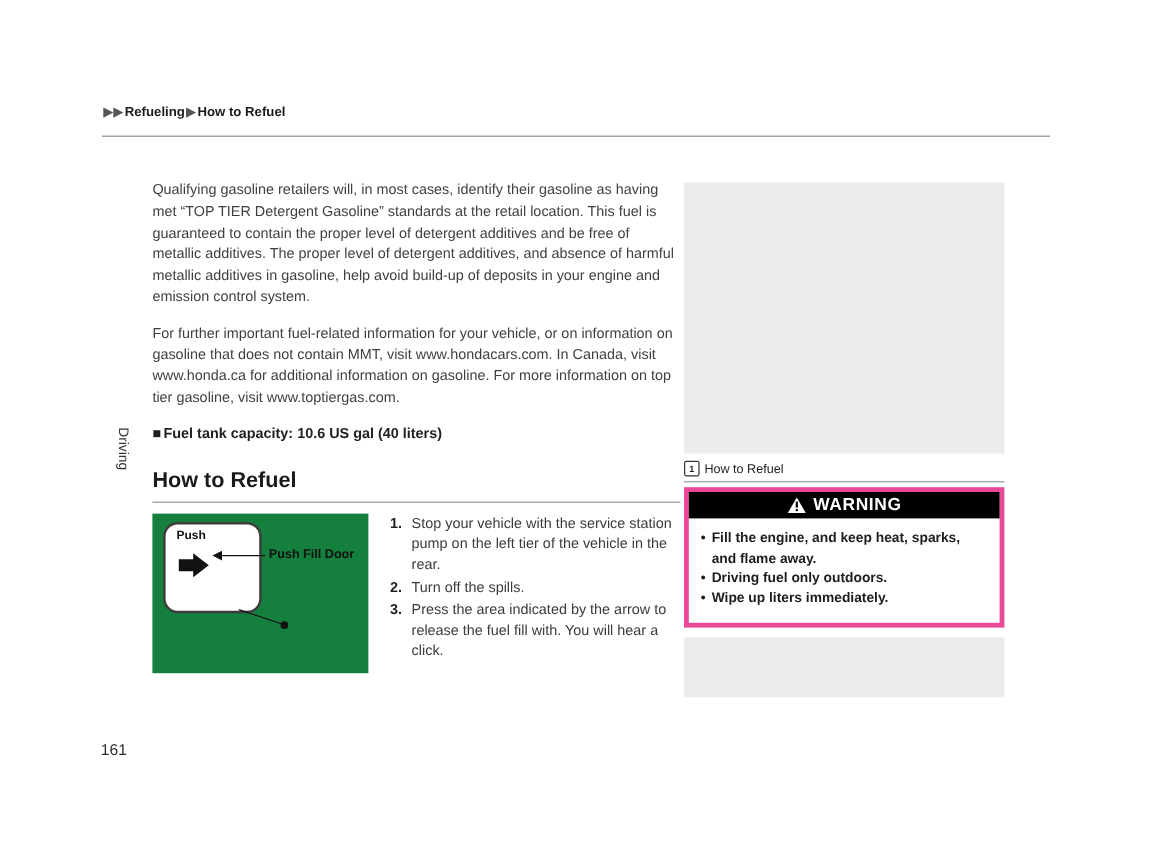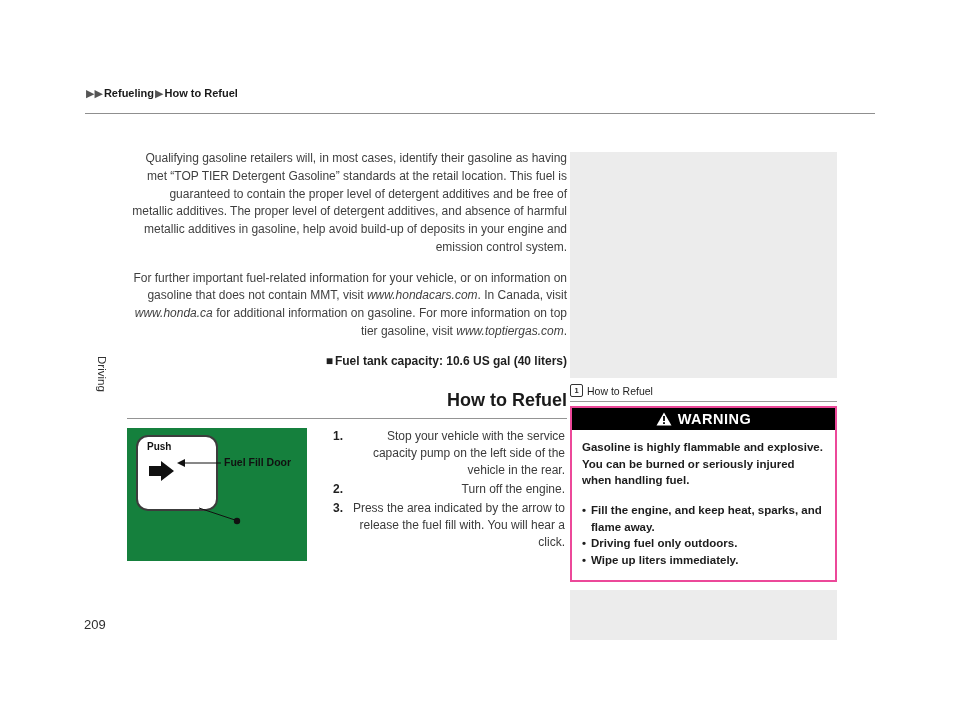--- a/index.html
+++ b/index.html
@@ -9,23 +9,23 @@
   }
   
   .breadcrumb{position:absolute;left:85px;top:87px;font-size:11px;font-weight:bold;color:#1a1a1a;}
   .breadcrumb .arrow{color:#555;margin:0 1px;}
   .top-rule{position:absolute;left:85px;top:113px;width:790px;border-top:1px solid #8f8f8f;}
 
   
   .chapter-vertical{position:absolute;left:96px;top:356px;writing-mode:vertical-rl;font-size:11.5px;color:#333;}
 
   
-  .main-col{position:absolute;left:127px;top:150px;width:440px;text-align:right;}
+  .main-col{position:absolute;left:127px;top:150px;width:440px;}
   .main-col p{margin:0 0 13px;font-size:12px;line-height:1.48;}
-  .url{font-style:italic;}
+  .url{}
   .capacity{font-size:12px;font-weight:bold;color:#1f1f1f;}
   .capacity .sq{margin-right:2px;}
   .section-heading{margin-top:22px;font-size:18px;font-weight:bold;color:#1a1a1a;}
   .heading-rule{border-top:1px solid #949494;margin-top:7px;width:440px;}
 
   .refuel-row{display:flex;margin-top:9px;}
   .figure-box{position:relative;width:180px;height:133px;background:#15803d;flex-shrink:0;}
   .figure-box svg{position:absolute;left:0;top:0;}
   .push-label{position:absolute;left:20px;top:13px;font-size:10px;font-weight:bold;color:#111;}
   .door-label{position:absolute;left:97px;top:28px;font-size:10.5px;font-weight:bold;color:#111;}
@@ -34,21 +34,21 @@
   .step-num{font-weight:bold;width:18px;flex-shrink:0;color:#1f1f1f;}
   .step-text{flex:1;}
 
   
   .aside-col{position:absolute;left:570px;top:152px;width:267px;}
   .gray-top{height:226px;background:#ececec;}
   .ref-row{display:flex;align-items:center;gap:4px;padding:6px 0 4px;font-size:10.5px;color:#1f1f1f;}
   .ref-icon{display:inline-flex;align-items:center;justify-content:center;width:11px;height:11px;
     border:1px solid #333;border-radius:2px;font-size:7.5px;font-weight:bold;color:#1f1f1f;background:#fff;}
   .ref-rule{border-top:1px solid #9a9a9a;}
-  .warning-box{margin-top:4px;border:2px solid #ec4899;background:#fff;}
+  .warning-box{margin-top:4px;border:4px solid #ec4899;background:#fff;}
   .warning-header{display:flex;align-items:center;justify-content:center;gap:6px;background:#000;
     color:#fff;font-size:14.5px;font-weight:bold;letter-spacing:0.5px;padding:3px 0;}
   .warning-body{padding:9px 10px 11px;font-size:11.5px;font-weight:bold;color:#1c1c1c;line-height:1.45;}
   .warning-intro{margin-bottom:13px;}
   .warning-bullets{list-style:none;margin:0;padding:0;}
   .warning-bullets li{display:flex;gap:5px;}
   .bullet-char{flex-shrink:0;}
   .gray-bottom{height:50px;background:#ececec;margin-top:8px;}
 
   
@@ -83,31 +83,31 @@
       <div class="figure-box">
         <svg width="180" height="133" viewBox="0 0 180 133">
           <rect x="10" y="8" width="80" height="74" rx="11" fill="#ffffff" stroke="#3c3c3c" stroke-width="2"></rect>
           <polygon points="22,38 34,38 34,33 47,43 34,53 34,48 22,48" fill="#111"></polygon>
           <polygon points="50,35 58,31 58,39" fill="#111"></polygon>
           <line x1="58" y1="35" x2="94" y2="35" stroke="#111" stroke-width="1"></line>
           <line x1="72" y1="80" x2="108" y2="92" stroke="#111" stroke-width="1"></line>
           <circle cx="110" cy="93" r="3.2" fill="#111"></circle>
         </svg>
         <span class="push-label">Push</span>
-        <span class="door-label">Fuel Fill Door</span>
+        <span class="door-label">Push Fill Door</span>
       </div>
 
       <div class="steps">
         <div class="step">
           <span class="step-num">1.</span>
-          <span class="step-text">Stop your vehicle with the service capacity pump on the left side of the vehicle in the rear.</span>
+          <span class="step-text">Stop your vehicle with the service station pump on the left tier of the vehicle in the rear.</span>
         </div>
         <div class="step">
           <span class="step-num">2.</span>
-          <span class="step-text">Turn off the engine.</span>
+          <span class="step-text">Turn off the spills.</span>
         </div>
         <div class="step">
           <span class="step-num">3.</span>
           <span class="step-text">Press the area indicated by the arrow to release the fuel fill with. You will hear a click.</span>
         </div>
       </div>
     </div>
   </div>
 
   <div class="aside-col">
@@ -122,36 +122,35 @@
     <div class="warning-box">
       <div class="warning-header">
         <svg width="16" height="14" viewBox="0 0 16 14">
           <polygon points="8,0.5 15.5,13.5 0.5,13.5" fill="#ffffff"></polygon>
           <rect x="7.1" y="4" width="1.8" height="5" fill="#000"></rect>
           <rect x="7.1" y="10.2" width="1.8" height="1.8" fill="#000"></rect>
         </svg>
         <span>WARNING</span>
       </div>
       <div class="warning-body">
-        <div class="warning-intro">Gasoline is highly flammable and explosive. You can be burned or seriously injured when handling fuel.</div>
         <ul class="warning-bullets">
           <li>
             <span class="bullet-char">•</span>
             <span>Fill the engine, and keep heat, sparks, and flame away.</span>
           </li>
           <li>
             <span class="bullet-char">•</span>
             <span>Driving fuel only outdoors.</span>
           </li>
           <li>
             <span class="bullet-char">•</span>
             <span>Wipe up liters immediately.</span>
           </li>
         </ul>
       </div>
     </div>
 
     <div class="gray-bottom"></div>
   </div>
 
-  <div class="page-number">209</div>
+  <div class="page-number">161</div>
 
 </div>
 
 </body></html>

